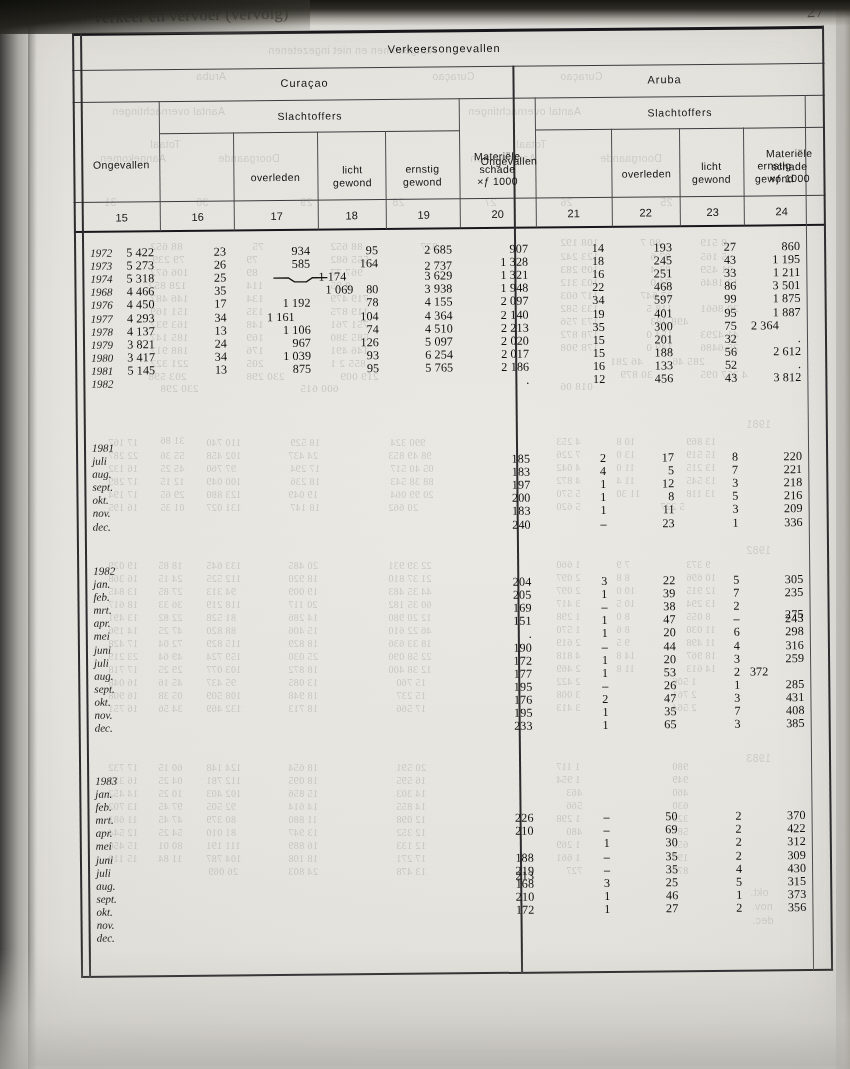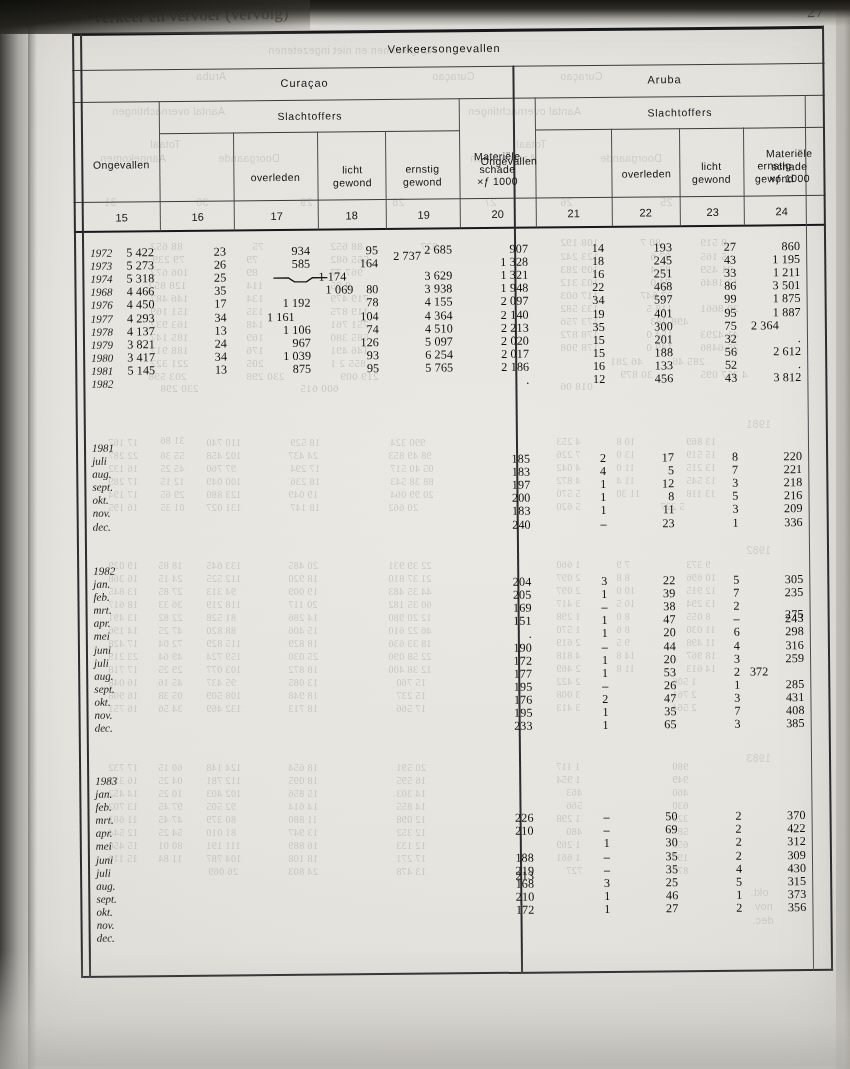--- a/index.html
+++ b/index.html
@@ -583,21 +583,21 @@
           <div class="num" style="left: 506px; width: 90px; top: 216px;">193</div>
           <div class="num" style="left: 570px; width: 90px; top: 216px;">27</div>
           <div class="num" style="left: 634px; width: 90px; top: 216px;">860</div>
         </div>
         <div class="ital" style="left: 14px; top: 230.1px;">1973</div>
         <div>
           <div class="num" style="left: -12px; width: 90px; top: 229.1px;">5 273</div>
           <div class="num" style="left: 60px; width: 90px; top: 229.1px;">26</div>
           <div class="num" style="left: 144px; width: 90px; top: 229.1px;">585</div>
           <div class="num" style="left: 212px; width: 90px; top: 229.1px;">164</div>
-          <div class="num" style="left: 286px; width: 90px; top: 222px; text-align: center;">2 737</div>
+          <div class="num" style="left: 286px; width: 90px; top: 232px;">2 737</div>
           <div class="num" style="left: 362px; width: 90px; top: 229.1px;">1 328</div>
           <div class="num" style="left: 438px; width: 90px; top: 229.1px;">18</div>
           <div class="num" style="left: 506px; width: 90px; top: 229.1px;">245</div>
           <div class="num" style="left: 570px; width: 90px; top: 229.1px;">43</div>
           <div class="num" style="left: 634px; width: 90px; top: 229.1px;">1 195</div>
         </div>
         <div class="ital" style="left: 14px; top: 243.2px;">1974</div>
         <div>
           <div class="num" style="left: -12px; width: 90px; top: 242.2px;">5 318</div>
           <div class="num" style="left: 60px; width: 90px; top: 242.2px;">25</div>

